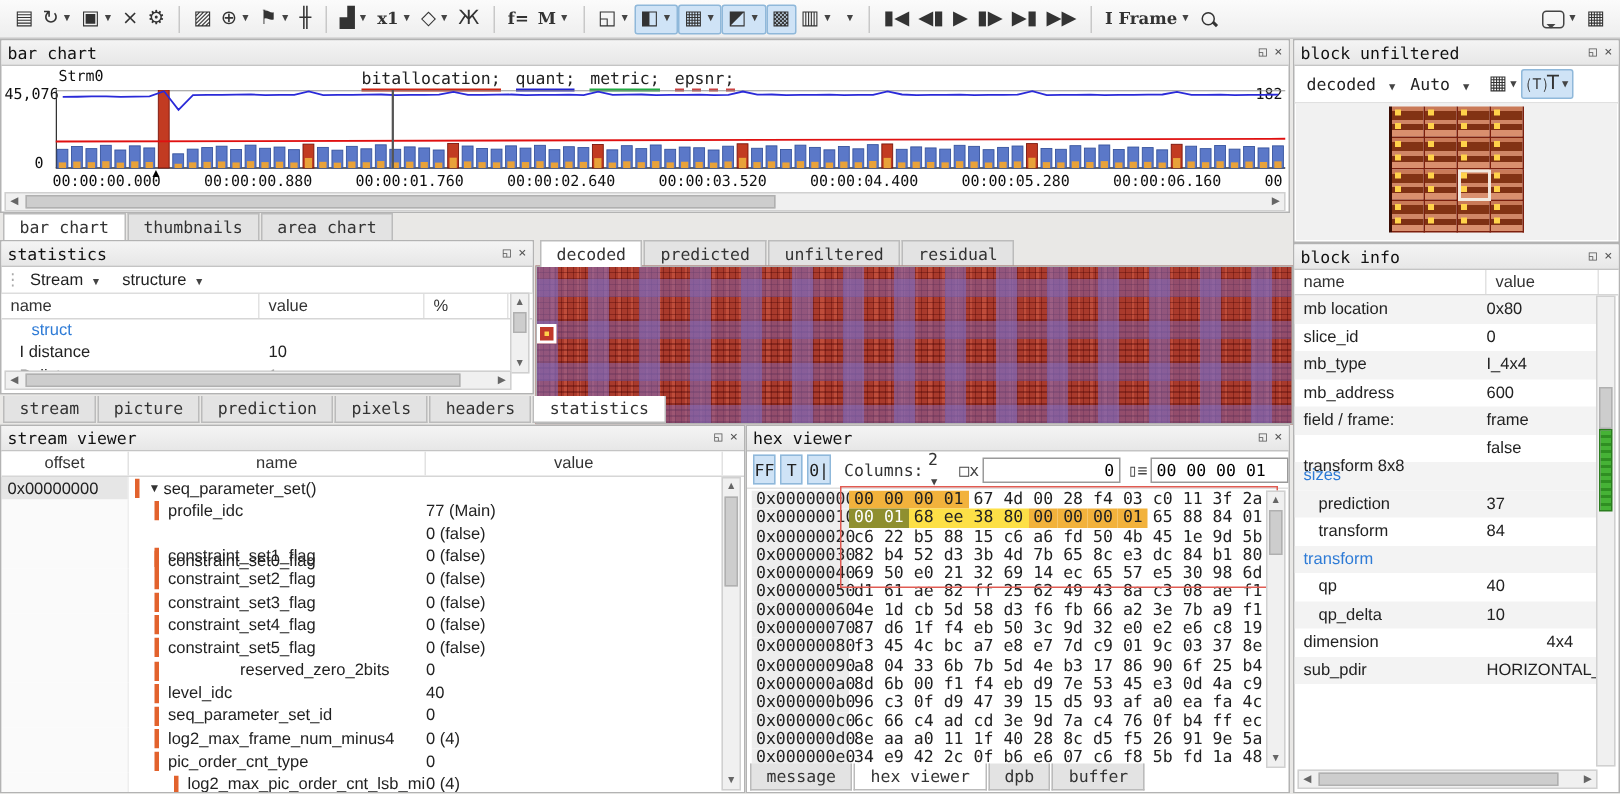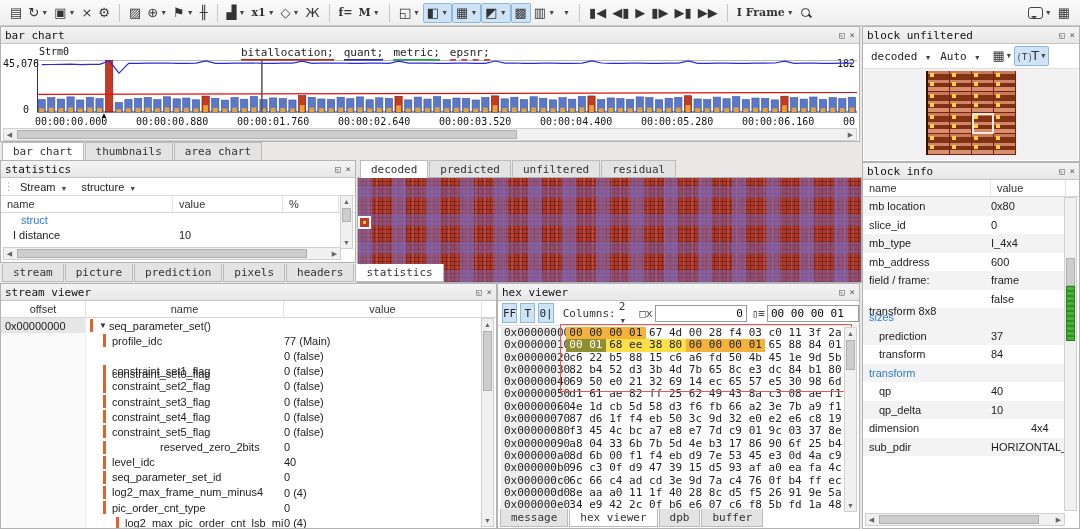--- a/index.html
+++ b/index.html
@@ -595,21 +595,21 @@
         <div class="tree-row">
           <div style="width: 85px; height: 100%; display: flex; align-items: center; padding-left: 4px; box-sizing: border-box; background: rgb(250, 250, 250); border-right: 1px solid rgb(238, 238, 238); flex: 0 0 auto;"></div>
           <div style="width: 198px; display: flex; align-items: center; box-sizing: border-box; flex: 0 0 auto; overflow: hidden; white-space: nowrap; padding-left: 17px;">
             <span class="bitmark"></span>
             <span>seq_parameter_set_id</span>
           </div>
           <div style="flex: 1 1 0%; overflow: hidden; white-space: nowrap;">0</div>
         </div>
         <div class="tree-row">
           <div style="width: 85px; height: 100%; display: flex; align-items: center; padding-left: 4px; box-sizing: border-box; background: rgb(250, 250, 250); border-right: 1px solid rgb(238, 238, 238); flex: 0 0 auto;"></div>
-          <div style="width: 198px; display: flex; align-items: flex-start; box-sizing: border-box; flex: 0 0 auto; overflow: hidden; white-space: nowrap; padding-left: 17px;">
+          <div style="width: 198px; display: flex; align-items: center; box-sizing: border-box; flex: 0 0 auto; overflow: hidden; white-space: nowrap; padding-left: 17px;">
             <span class="bitmark"></span>
             <span>log2_max_frame_num_minus4</span>
           </div>
           <div style="flex: 1 1 0%; overflow: hidden; white-space: nowrap;">0 (4)</div>
         </div>
         <div class="tree-row">
           <div style="width: 85px; height: 100%; display: flex; align-items: center; padding-left: 4px; box-sizing: border-box; background: rgb(250, 250, 250); border-right: 1px solid rgb(238, 238, 238); flex: 0 0 auto;"></div>
           <div style="width: 198px; display: flex; align-items: center; box-sizing: border-box; flex: 0 0 auto; overflow: hidden; white-space: nowrap; padding-left: 17px;">
             <span class="bitmark"></span>
             <span>pic_order_cnt_type</span>

